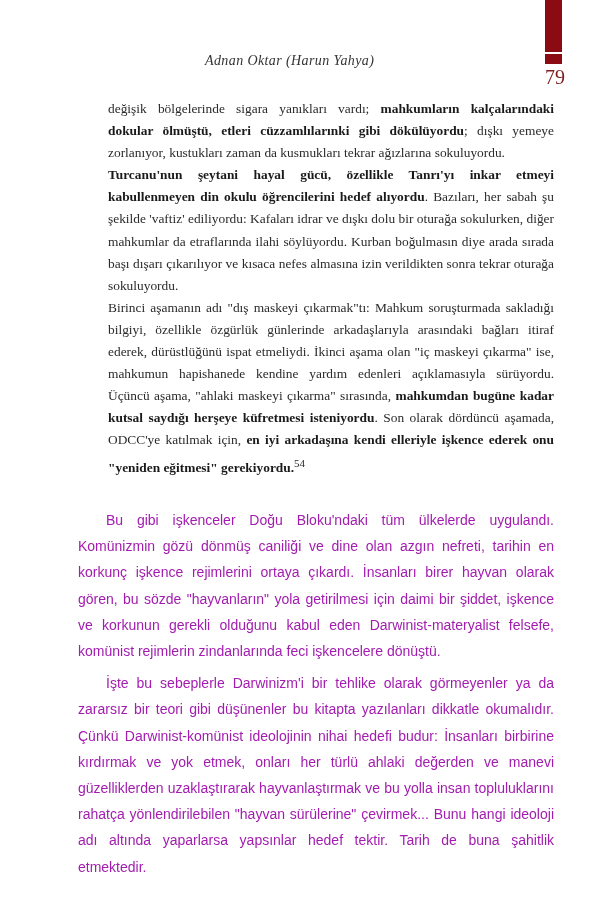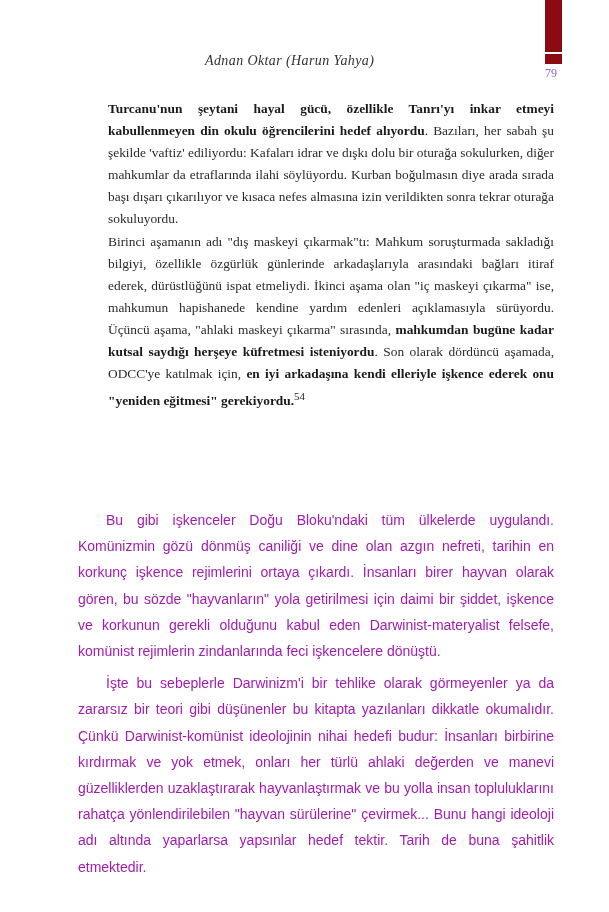--- a/index.html
+++ b/index.html
@@ -2,21 +2,21 @@
 <html><head>
 <meta charset="utf-8">
 <style>
   html, body { margin:0; padding:0; background:#ffffff; }
   body { width:609px; height:912px; position:relative; overflow:hidden;
          font-family:"DejaVu Serif", "Liberation Serif", serif; color:#222; }
   .page-tab { position:absolute; left:545px; top:0; width:17px; height:52px; background:#8a0b12; }
   .page-tab-lower { position:absolute; left:545px; top:54px; width:17px; height:10px; background:#8a0b12; }
   .running-head { position:absolute; left:205px; top:53px; font-style:italic;
                   font-family:"Liberation Serif", serif; font-size:14px; color:#333; letter-spacing:0.4px;text-align:right; }
-  .page-number { position:absolute; left:545px; top:66px; font-family:"Liberation Serif", serif; font-size:12px; color:#8b5cf6; }
+  .page-number { position:absolute; left:545px; top:66px; font-family:"Liberation Serif", serif; font-size:20px; color:#7f1d1d; }
   .quote-block { position:absolute; left:108px; top:98px; width:446px;
                  font-family:"Liberation Serif", serif; font-size:13.4px; line-height:22.1px;
                  color:#2a2a2a; text-align:justify; }
   .quote-block p { margin:0; }
   .quote-block b { font-weight:bold; color:#1a1a1a; }
   .body-text { position:absolute; left:78px; top:507px; width:476px;
                font-family:Liberation Sans, sans-serif; font-size:14px; line-height:26.2px;
                color:#a21caf; text-align:justify; }
   .body-text p { margin:0 0 6px 0; text-indent:28px; }
   sup { font-size:11px; vertical-align:5px; font-weight:normal; }
@@ -24,20 +24,21 @@
 </head>
 <body>
 
 <div class="page-tab"></div>
 <div class="page-tab-lower"></div>
 
 <div class="running-head">Adnan Oktar (Harun Yahya)</div>
 <div class="page-number">79</div>
 
 <div class="quote-block">
+  <p><span>değişik bölgelerinde sigara yanıkları vardı; </span><b>mahkumların kalçalarındaki dokular ölmüştü, etleri cüzzamlılarınki gibi dökülüyordu</b><span>; dışkı yemeye zorlanıyor, kustukları zaman da kusmukları tekrar ağızlarına sokuluyordu.</span></p>
   <p><b>Turcanu'nun şeytani hayal gücü, özellikle Tanrı'yı inkar etmeyi kabullenmeyen din okulu öğrencilerini hedef alıyordu</b><span>. Bazıları, her sabah şu şekilde 'vaftiz' ediliyordu: Kafaları idrar ve dışkı dolu bir oturağa sokulurken, diğer mahkumlar da etraflarında ilahi söylüyordu. Kurban boğulmasın diye arada sırada başı dışarı çıkarılıyor ve kısaca nefes almasına izin verildikten sonra tekrar oturağa sokuluyordu.</span></p>
   <p><span>Birinci aşamanın adı "dış maskeyi çıkarmak"tı: Mahkum soruşturmada sakladığı bilgiyi, özellikle özgürlük günlerinde arkadaşlarıyla arasındaki bağları itiraf ederek, dürüstlüğünü ispat etmeliydi. İkinci aşama olan "iç maskeyi çıkarma" ise, mahkumun hapishanede kendine yardım edenleri açıklamasıyla sürüyordu. Üçüncü aşama, "ahlaki maskeyi çıkarma" sırasında, </span><b>mahkumdan bugüne kadar kutsal saydığı herşeye küfretmesi isteniyordu</b><span>. Son olarak dördüncü aşamada, ODCC'ye katılmak için, </span><b>en iyi arkadaşına kendi elleriyle işkence ederek onu "yeniden eğitmesi" gerekiyordu.</b><sup>54</sup></p>
 </div>
 
 <div class="body-text">
   <p>Bu gibi işkenceler Doğu Bloku'ndaki tüm ülkelerde uygulandı. Komünizmin gözü dönmüş caniliği ve dine olan azgın nefreti, tarihin en korkunç işkence rejimlerini ortaya çıkardı. İnsanları birer hayvan olarak gören, bu sözde "hayvanların" yola getirilmesi için daimi bir şiddet, işkence ve korkunun gerekli olduğunu kabul eden Darwinist-materyalist felsefe, komünist rejimlerin zindanlarında feci işkencelere dönüştü.</p>
   <p>İşte bu sebeplerle Darwinizm'i bir tehlike olarak görmeyenler ya da zararsız bir teori gibi düşünenler bu kitapta yazılanları dikkatle okumalıdır. Çünkü Darwinist-komünist ideolojinin nihai hedefi budur: İnsanları birbirine kırdırmak ve yok etmek, onları her türlü ahlaki değerden ve manevi güzelliklerden uzaklaştırarak hayvanlaştırmak ve bu yolla insan topluluklarını rahatça yönlendirilebilen "hayvan sürülerine" çevirmek... Bunu hangi ideoloji adı altında yaparlarsa yapsınlar hedef tektir. Tarih de buna şahitlik etmektedir.</p>
 </div>
 
 </body></html>

